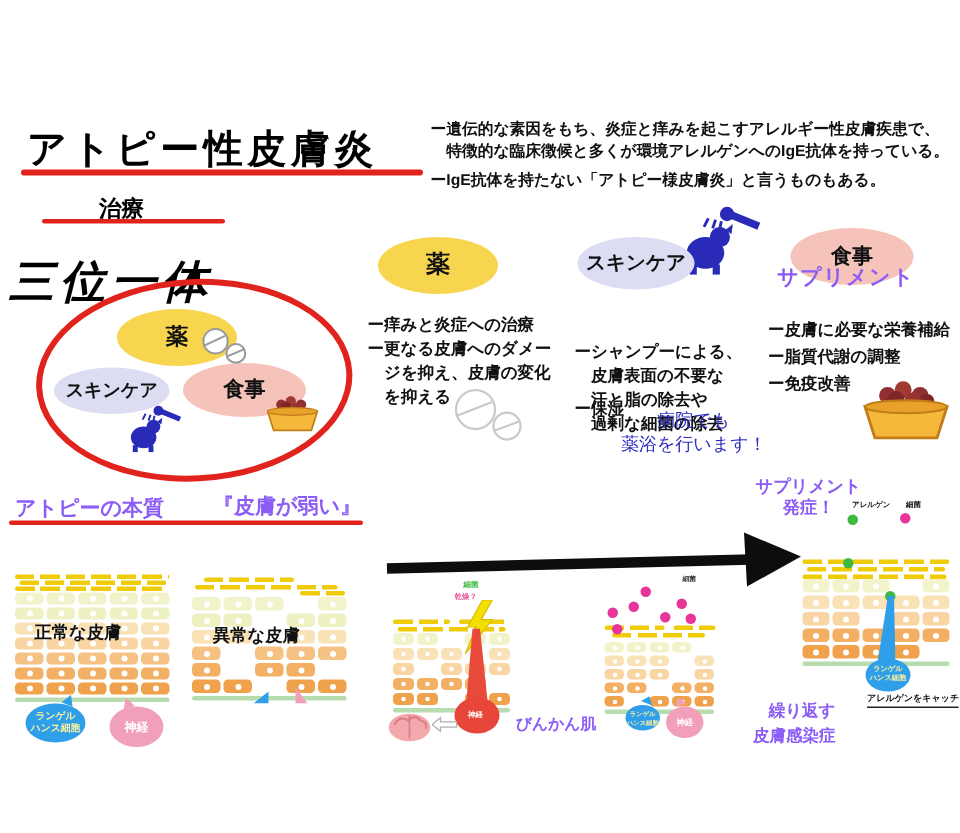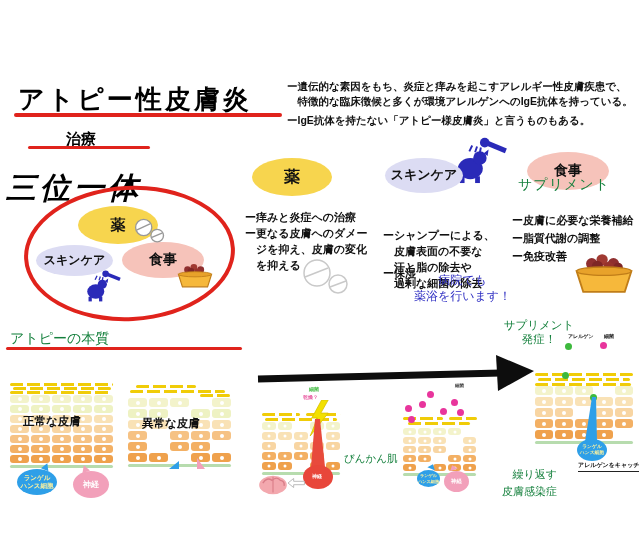--- a/index.html
+++ b/index.html
@@ -1,19 +1,19 @@
 <!DOCTYPE html>
 <html><head>
 <meta charset="utf-8">
 <style>
   html,body{margin:0;padding:0;background:#fff;}
   #canvas{position:relative;width:640px;height:555px;background:#ffffff;overflow:hidden;
           font-family:"Liberation Sans","DejaVu Sans",sans-serif;}
   .abs{position:absolute;}
-  .b{font-weight:normal;color:#15803d;}
+  .b{font-weight:bold;color:#8b5cf6;}
   .pre{white-space:pre-line;}
   .redline{position:absolute;background:#e0231c;border-radius:2px;}
   .title{position:absolute;left:18px;top:82px;font-size:26px;font-weight:bold;letter-spacing:3px;color:#000;}
   .desc{position:absolute;left:287px;font-size:10.5px;font-weight:bold;line-height:1.45;color:#111;}
   .sec-heading{position:absolute;left:66px;top:130px;font-size:15px;font-weight:bold;}
   .trinity{position:absolute;left:6px;top:168px;font-size:30px;font-weight:bold;font-style:italic;
            font-family:"DejaVu Serif","Liberation Serif",serif;letter-spacing:4px;color:#000;}
   .venn-ellipse{position:absolute;left:24px;top:186px;width:203px;height:127px;border:4.5px solid #e0231c;
                 border-radius:50%;transform:rotate(-3deg);}
   .oval{position:absolute;border-radius:50%;display:flex;align-items:center;justify-content:center;
@@ -147,20 +147,21 @@
       <circle cx="45" cy="12" r="6" fill="#8f2f2f"></circle>
         <circle cx="28" cy="15" r="6" fill="#7e2626"></circle>
       <circle cx="40" cy="16" r="6" fill="#96332c"></circle>
         <circle cx="50" cy="16" r="5" fill="#7e2626"></circle>
       <path d="M6 20 L64 20 L57 42 L13 42 Z" fill="#f6b83b" stroke="#c07d18" stroke-width="2"></path>
       <ellipse cx="35" cy="20" rx="29" ry="4.5" fill="#e8a22a" stroke="#c07d18" stroke-width="1.5"></ellipse>
     </g>
   </svg>
 
   <div class="abs b" style="left:10px;top:330px;font-size:14px;">アトピーの本質</div>
+  <div class="abs b" style="left:142px;top:329px;font-size:14px;">『皮膚が弱い』</div>
   <div class="redline" style="left:6px;top:347px;width:236px;height:3px;"></div>
 
   <div class="abs b pre" style="left:503px;top:318px;width:72px;font-size:11.5px;text-align:center;line-height:1.25;">サプリメント
 発症！</div>
   <div class="legend-label" style="left:568px;top:333px;">アレルゲン</div>
   <div class="dot" style="left:565px;top:343px;background:#3db93d;"></div>
   <div class="legend-label" style="left:604px;top:333px;">細菌</div>
   <div class="dot" style="left:600px;top:342px;background:#e8359c;"></div>
 
   <svg class="abs" style="left:253px;top:350px;" width="285" height="45" viewBox="0 0 285 45">
@@ -361,21 +362,21 @@
   </svg>
   <div class="tinytext" style="left:312px;top:473px;font-size:5px;color:#fff;">神経</div>
   <svg class="abs" style="left:257px;top:473px;" width="32" height="24" viewBox="0 0 34 26">
     <ellipse cx="17" cy="13" rx="15" ry="10" fill="#f3a8ae"></ellipse>
     <path d="M6 11 q4 -7 10 -3 q5 -5 9 0 q5 1 4 6" stroke="#d97d88" fill="none" stroke-width="1.5"></path>
     <path d="M17 4 v17" stroke="#d97d88" fill="none" stroke-width="1.2"></path>
   </svg>
   <svg class="abs" style="left:288px;top:477px;" width="17" height="12" viewBox="0 0 30 18">
     <polygon points="0,9 10,1 10,6 29,6 29,12 10,12 10,17" fill="#fff" stroke="#b0b0b0" stroke-width="1.5"></polygon>
   </svg>
-  <div class="abs b" style="left:344px;top:452px;font-size:10.5px;">びんかん肌</div>
+  <div class="abs b" style="left:344px;top:476px;font-size:10.5px;">びんかん肌</div>
 
   <div class="tinytext" style="left:455px;top:383px;font-size:4.5px;color:#333;">細菌</div>
   <div class="bubble bblue pre" style="left:417px;top:470px;width:23px;height:17px;font-size:4.2px;line-height:1.2;">
     <span class="tail" style="right:4px;border-bottom:5px solid #2e9fe8;transform:rotate(22deg);"></span>
     <span class="pre">ランゲル
 ハンス細胞</span>
   </div>
   <div class="bubble bpink" style="left:444px;top:471px;width:25px;height:21px;font-size:5.5px;">
     <span class="tail" style="left:5px;border-bottom:5px solid #f2a0ba;transform:rotate(-20deg);"></span>
     <span>神経</span>

